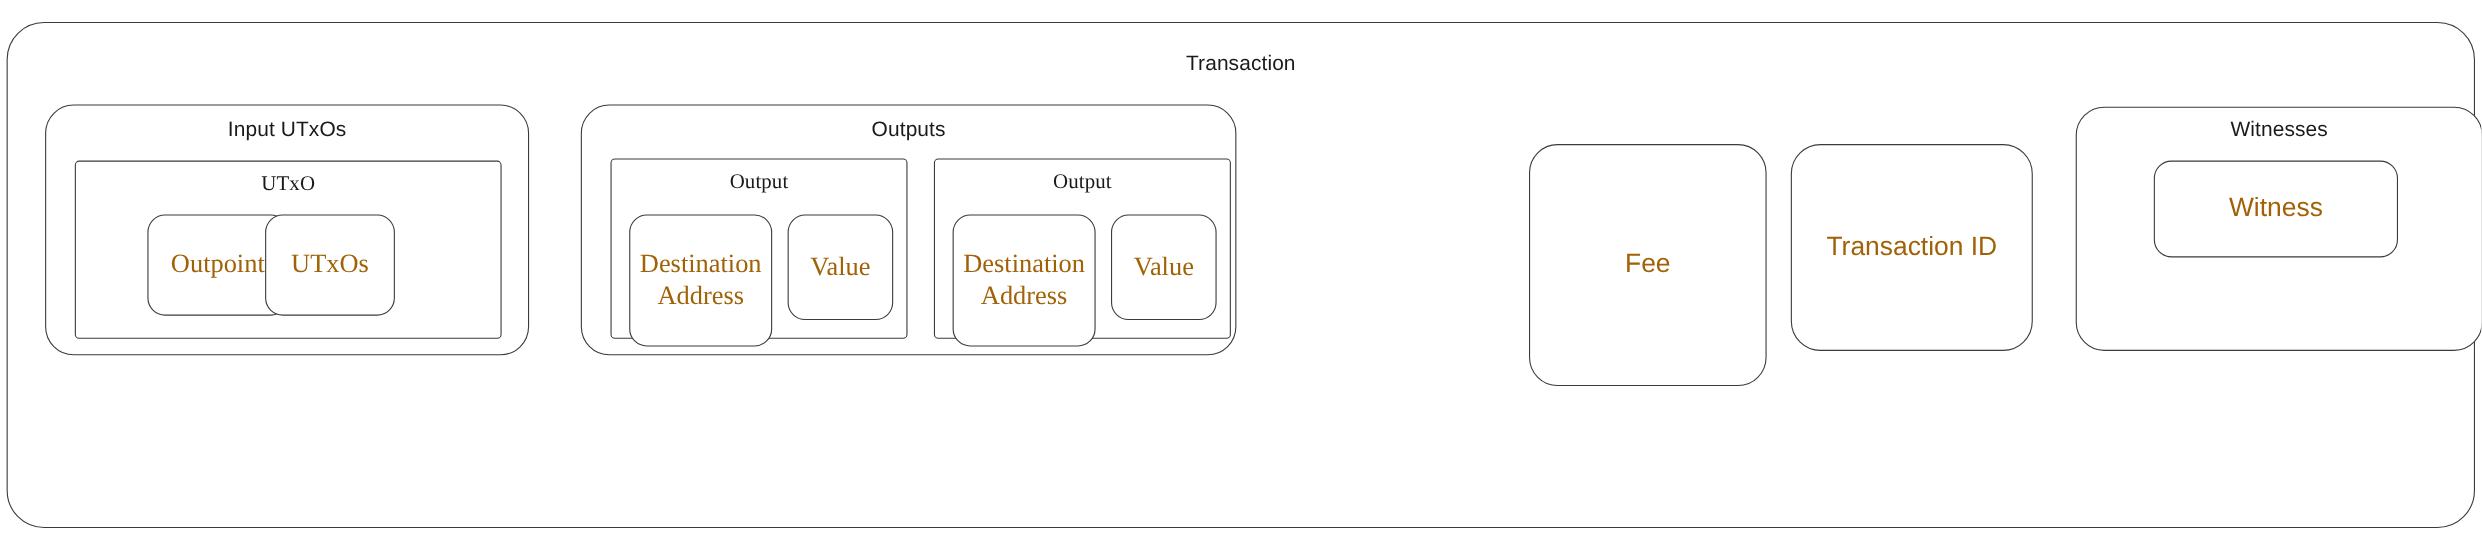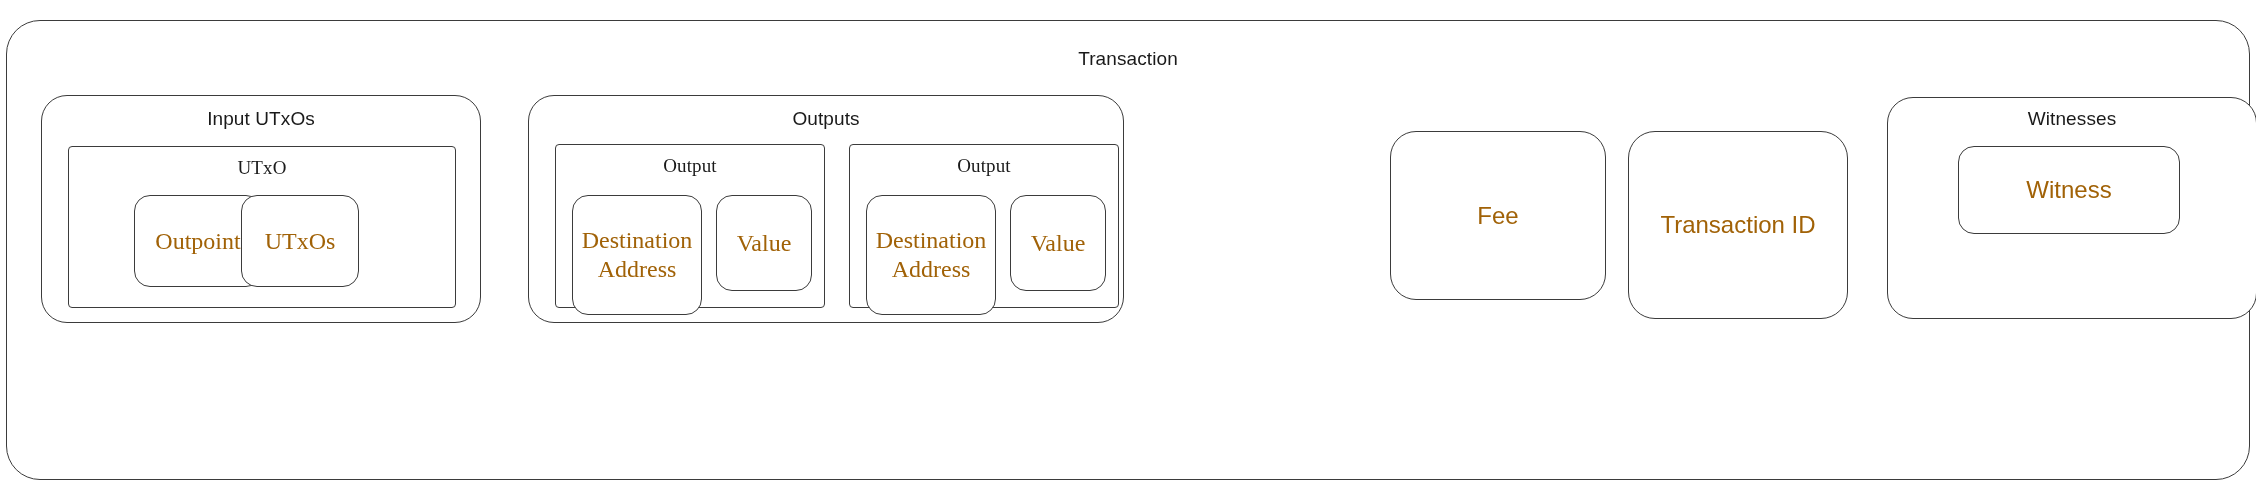--- a/index.html
+++ b/index.html
@@ -63,21 +63,21 @@
   #transaction-box { left: 6px; top: 20px; width: 2244px; height: 460px; border-radius: 34px; }
   #transaction-title { top: 27px; }
 
   
   #input-utxos-box   { left: 34px;   top: 74px;  width: 440px;  height: 228px; }
   #input-utxos-title { top: 12px; }
 
   #outputs-box       { left: 494px;  top: 74px;  width: 596px;  height: 228px; margin-left: 27px; }
   #outputs-title     { top: 12px; }
 
-  #fee-box           { left: 1383px; top: 110px; width: 216px;  height: 169px; padding-left: 26px; }
+  #fee-box           { left: 1383px; top: 110px; width: 216px;  height: 220px; padding-left: 26px; }
   #txid-box          { left: 1621px; top: 110px; width: 220px;  height: 188px; border-radius: 27px; }
 
   #witnesses-box     { left: 1880px; top: 76px;  width: 370px;  height: 222px; }
   #witnesses-title   { top: 10px; }
 
   
   #utxo-box          { left: 26px;  top: 50px;  width: 388px;  height: 162px; }
   #utxo-title        { top: 10px; }
 
   #output-box-1      { left: 26px;  top: 48px;  width: 270px;  height: 164px; }

